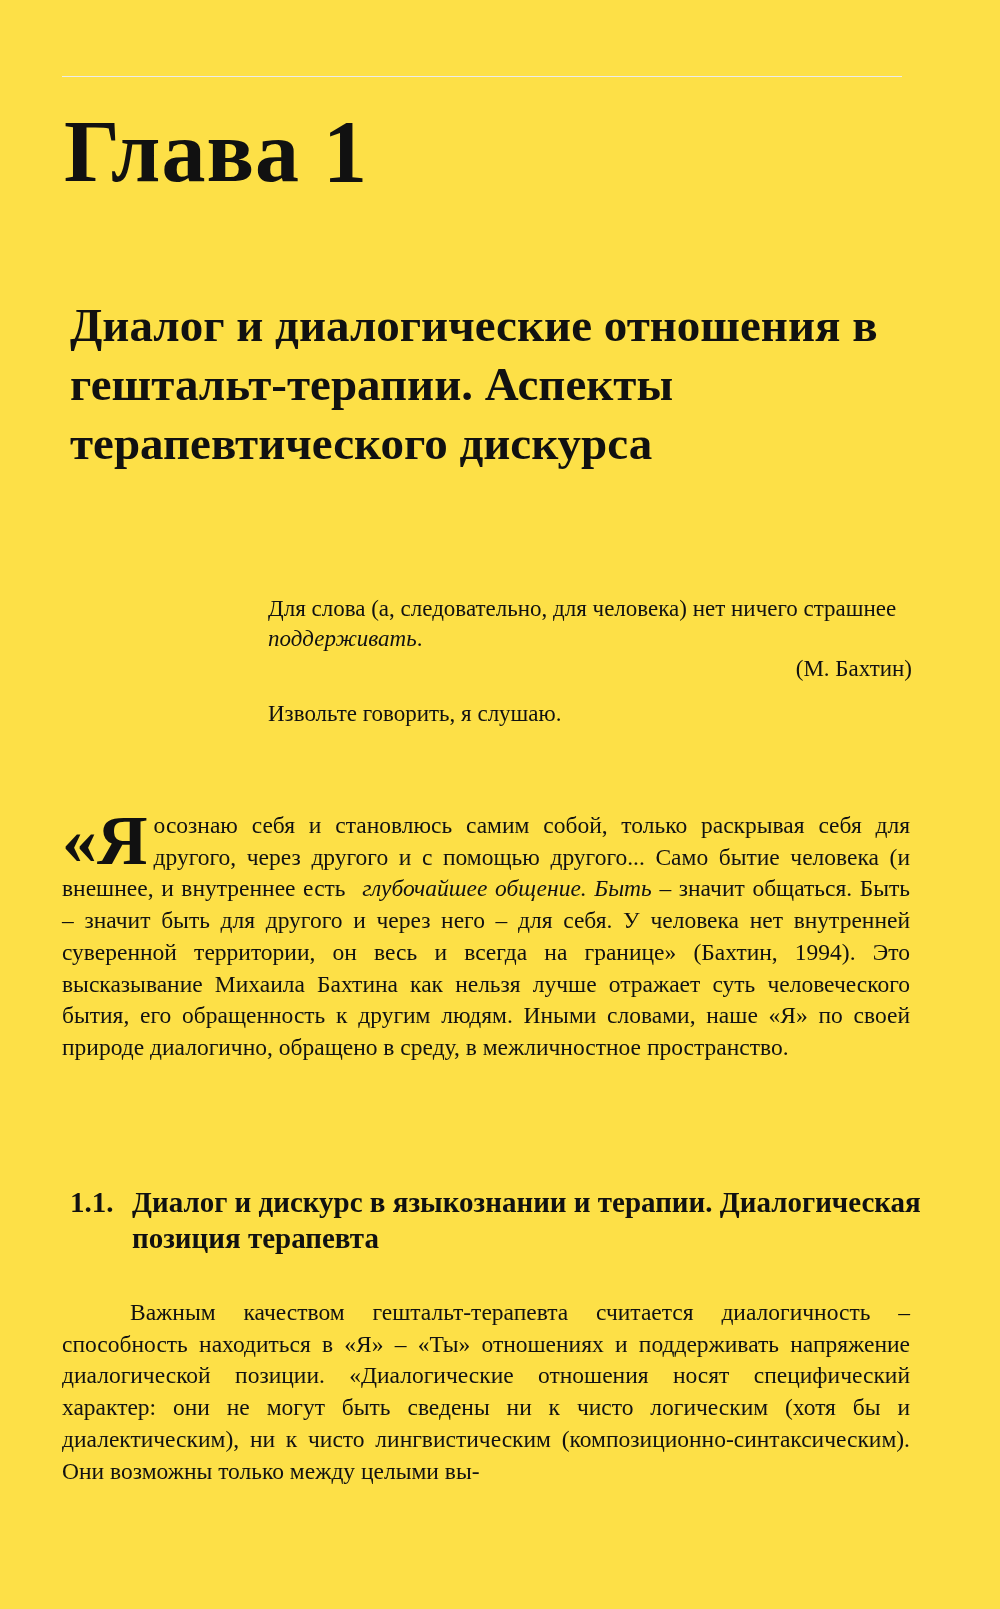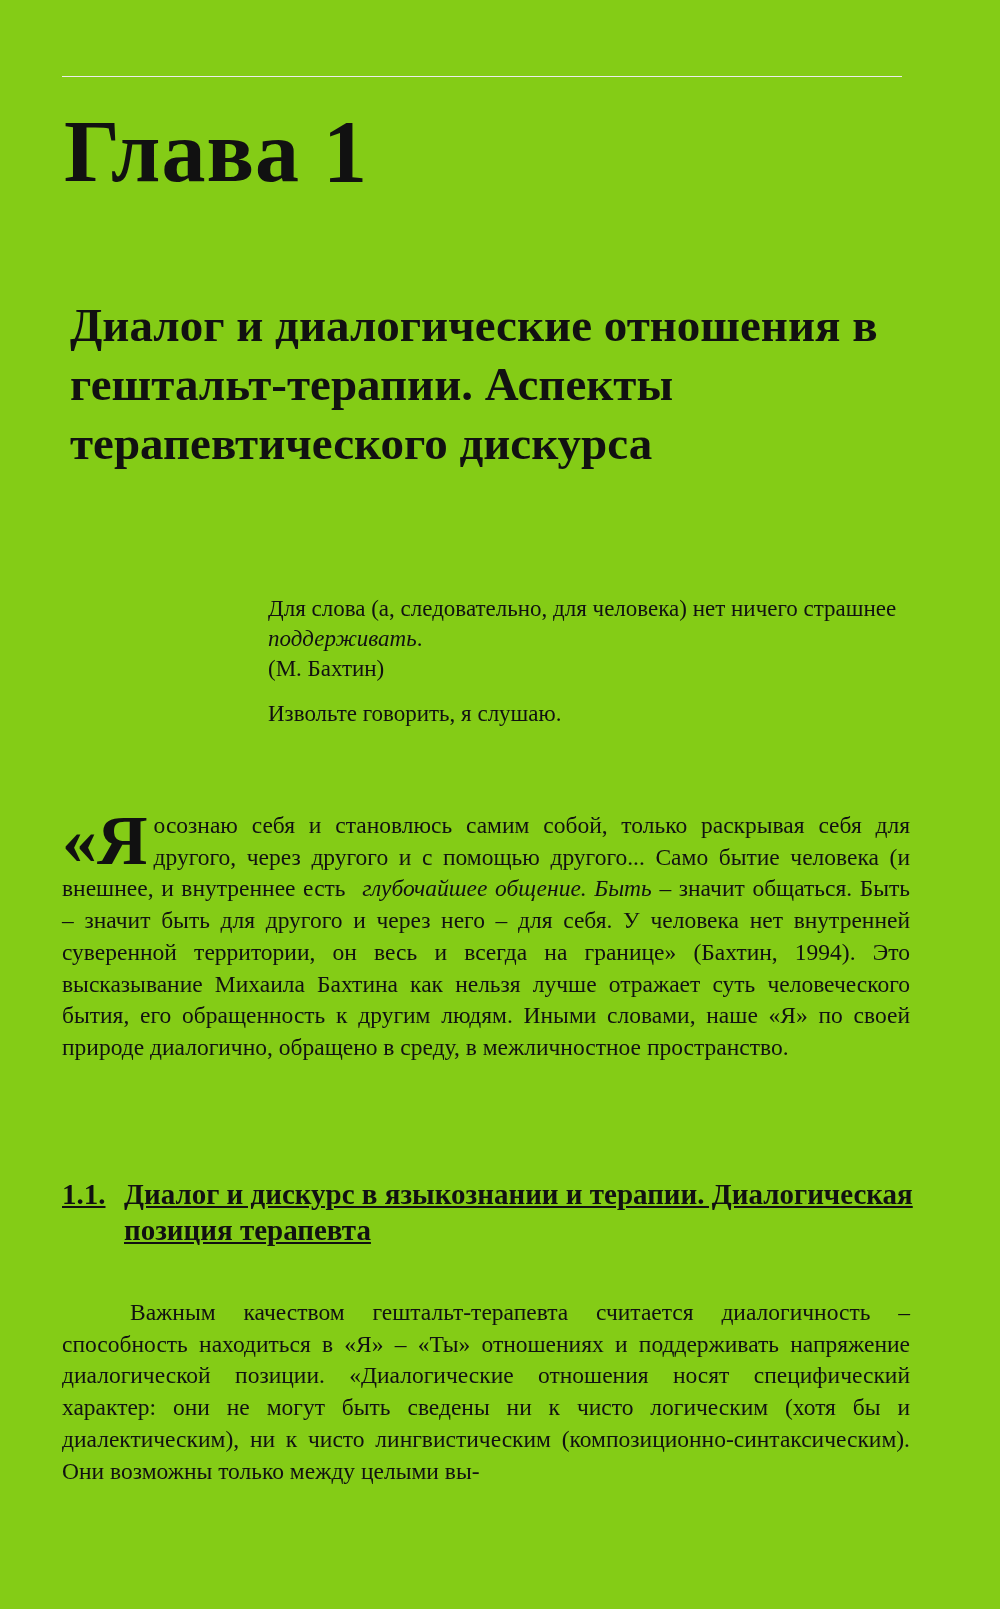--- a/index.html
+++ b/index.html
@@ -12,21 +12,21 @@
       height: 1609px;
       position: relative;
       overflow: hidden;
       font-family: "Liberation Serif", "DejaVu Serif", serif;
       color: #111;
     }
     .page {
       position: absolute;
       left: 0; top: 0;
       width: 1000px; height: 1609px;
-      background: #84cc16;
+      background: #fde047;
     }
     .bleed {
       position: absolute;
       left: 62px; top: 52px;
       font-size: 17px;
       color: #e6e6e6;
       letter-spacing: 1px;
       font-family: "Liberation Sans", sans-serif;
     }
     .bleed-rule {
@@ -57,20 +57,21 @@
     .epigraph {
       position: absolute;
       left: 268px; top: 594px;
       width: 644px;
       font-size: 23px;
       line-height: 30px;
     }
     .epigraph p { margin: 0; }
     .epigraph .q-text { text-indent: 0; }
     .epigraph .author {
+      text-align: right;
     }
     .epigraph .q2 {
       margin-top: 15px;
     }
     .epigraph i { font-style: italic; }
     .body-text {
       position: absolute;
       left: 62px;
       width: 848px;
       font-size: 23.5px;
@@ -89,23 +90,22 @@
       font-weight: bold;
     }
     .para1 i { font-style: italic; margin-left: 9px; }
     .section-heading {
       position: absolute;
       left: 62px; top: 1176px;
       width: 860px;
       font-size: 29px;
       font-weight: bold;
       line-height: 36px;
-      margin: 0;
+      margin: 8px;
       display: flex;
-      text-decoration: underline;
     }
     .section-heading .num {
       width: 62px;
       flex: none;
     }
     .para2 {
       top: 1297px;
       text-indent: 68px;
     }
   </style>

